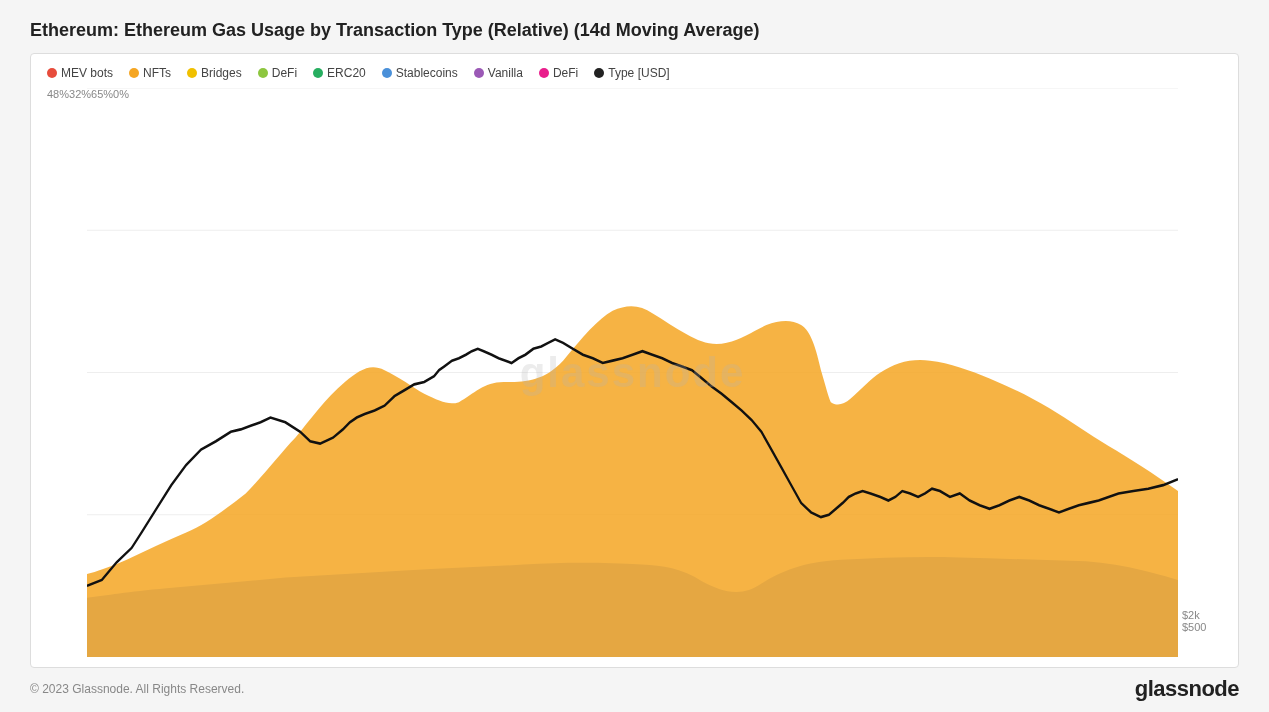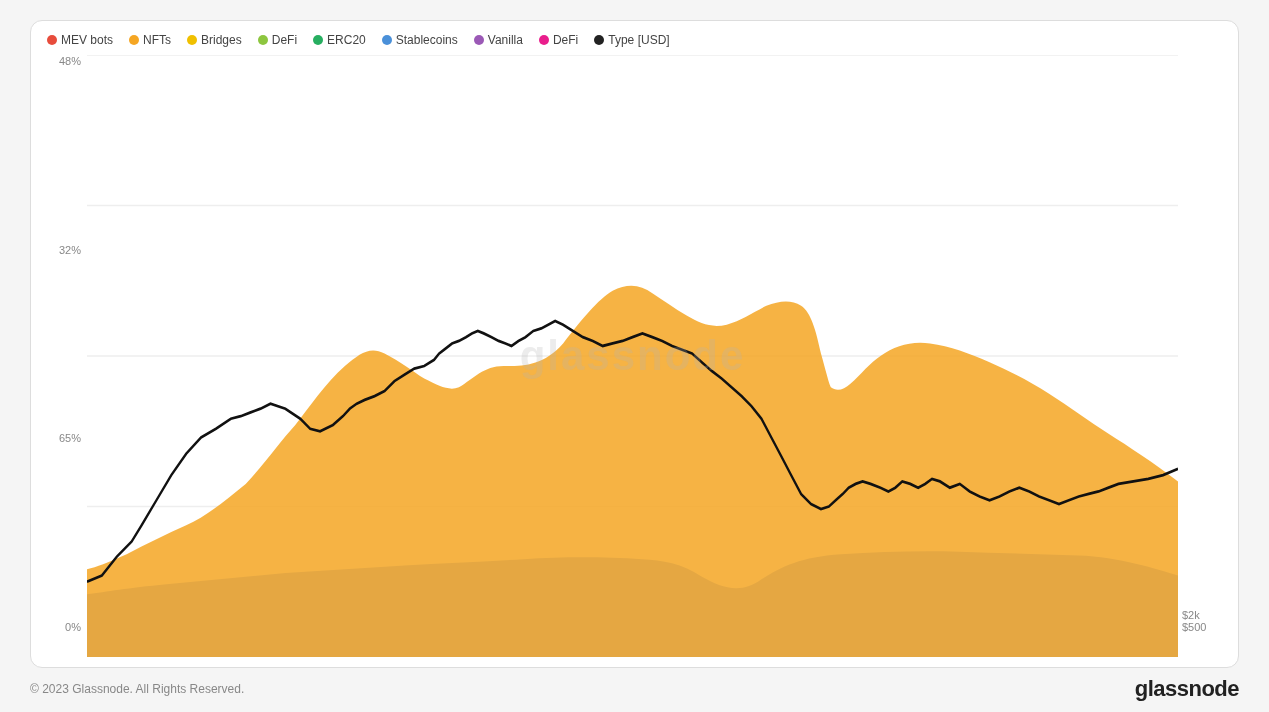--- a/index.html
+++ b/index.html
@@ -23,21 +23,21 @@
     }
     .chart-title {
       font-size: 18px;
       font-weight: 600;
       color: #222;
       margin-bottom: 12px;
     }
     .chart-container {
       background: #fff;
       border: 1px solid #ddd;
-      border-radius: 12px;
+      border-radius: 4px;
       flex: 1;
       display: flex;
       flex-direction: column;
       padding: 12px 16px 10px 16px;
       position: relative;
     }
     .legend {
       display: flex;
       flex-wrap: wrap;
       gap: 6px 16px;
@@ -57,21 +57,21 @@
       flex-shrink: 0;
     }
     .chart-area {
       flex: 1;
       position: relative;
       display: flex;
     }
     .y-axis-left {
       width: 40px;
       display: flex;
-      flex-direction: column;
+      flex-direction: row;
       justify-content: space-between;
       padding-bottom: 24px;
       font-size: 11px;
       color: #888;
       text-align: right;
       padding-right: 6px;
     }
     .y-axis-right {
       width: 44px;
       display: flex;
@@ -116,20 +116,21 @@
       font-size: 22px;
       font-weight: 700;
       color: #222;
       letter-spacing: -0.5px;
     }
   </style>
 </head>
 <body>
 
 <div class="page-wrapper">
+  <div class="chart-title">Ethereum: Ethereum Gas Usage by Transaction Type (Relative) (14d Moving Average)</div>
 
   <div class="chart-container">
 
     <div class="legend" id="legend-container">
         <div class="legend-item">
           <span class="legend-dot" style="background:#e74c3c"></span>
           <span>MEV bots</span>
         </div>
         <div class="legend-item">
           <span class="legend-dot" style="background:#f5a623"></span>

